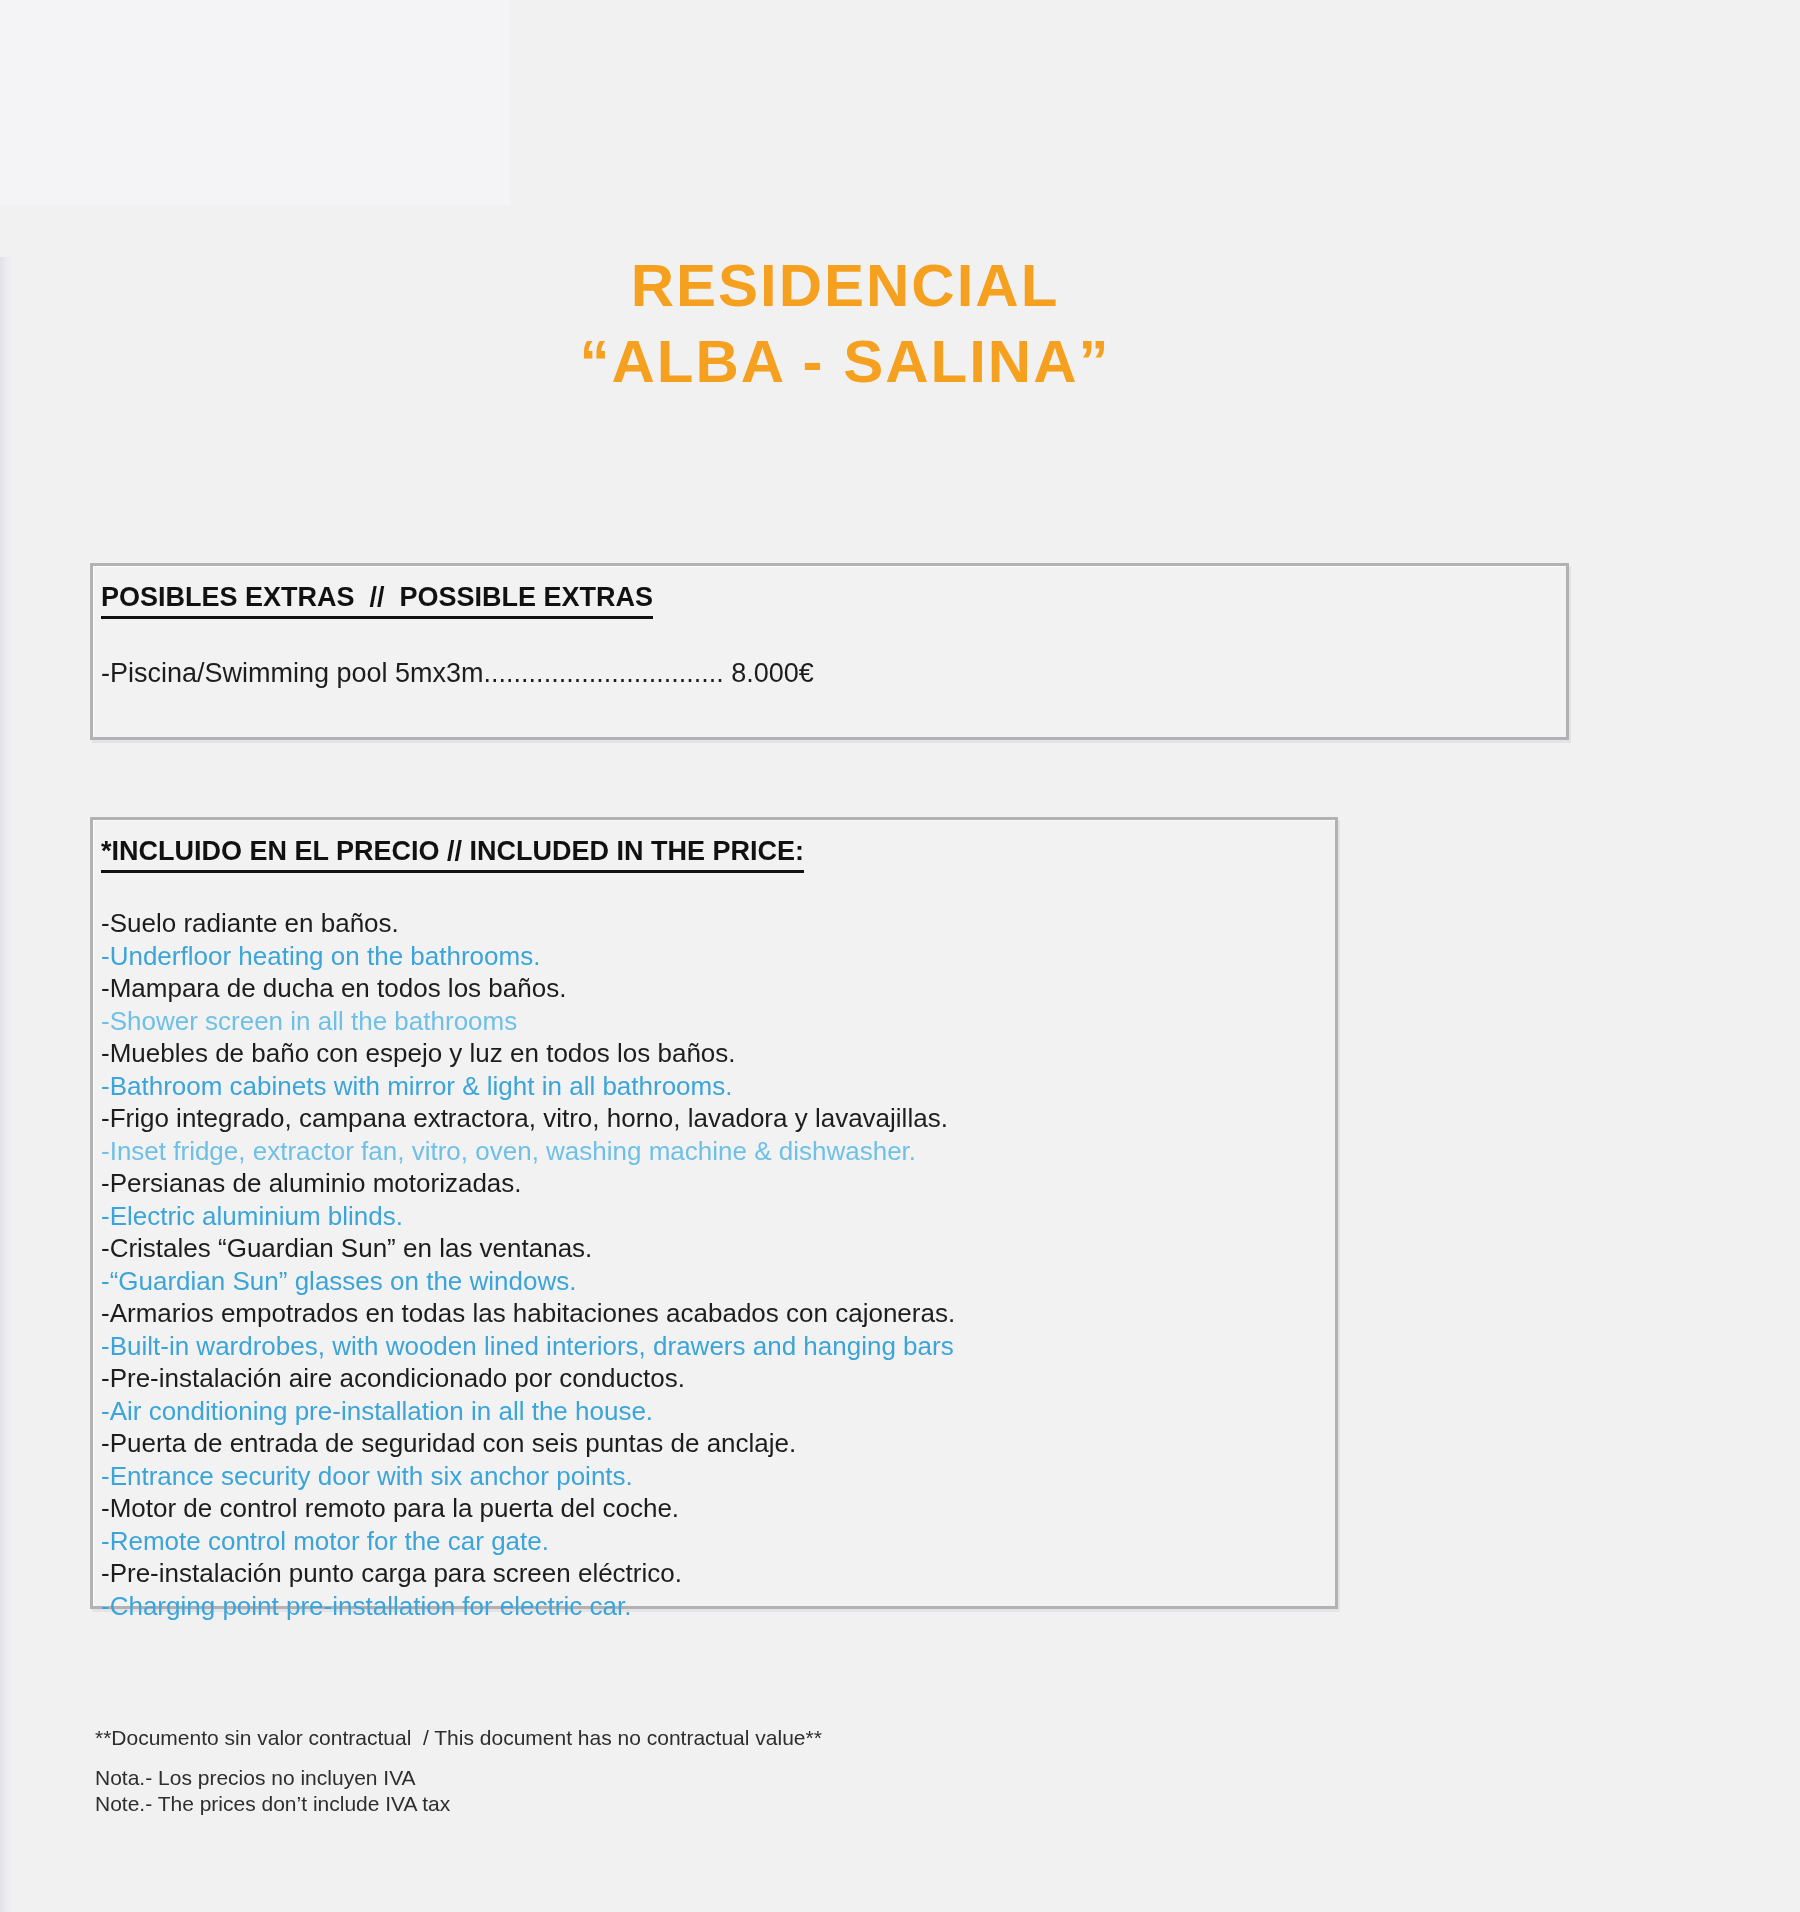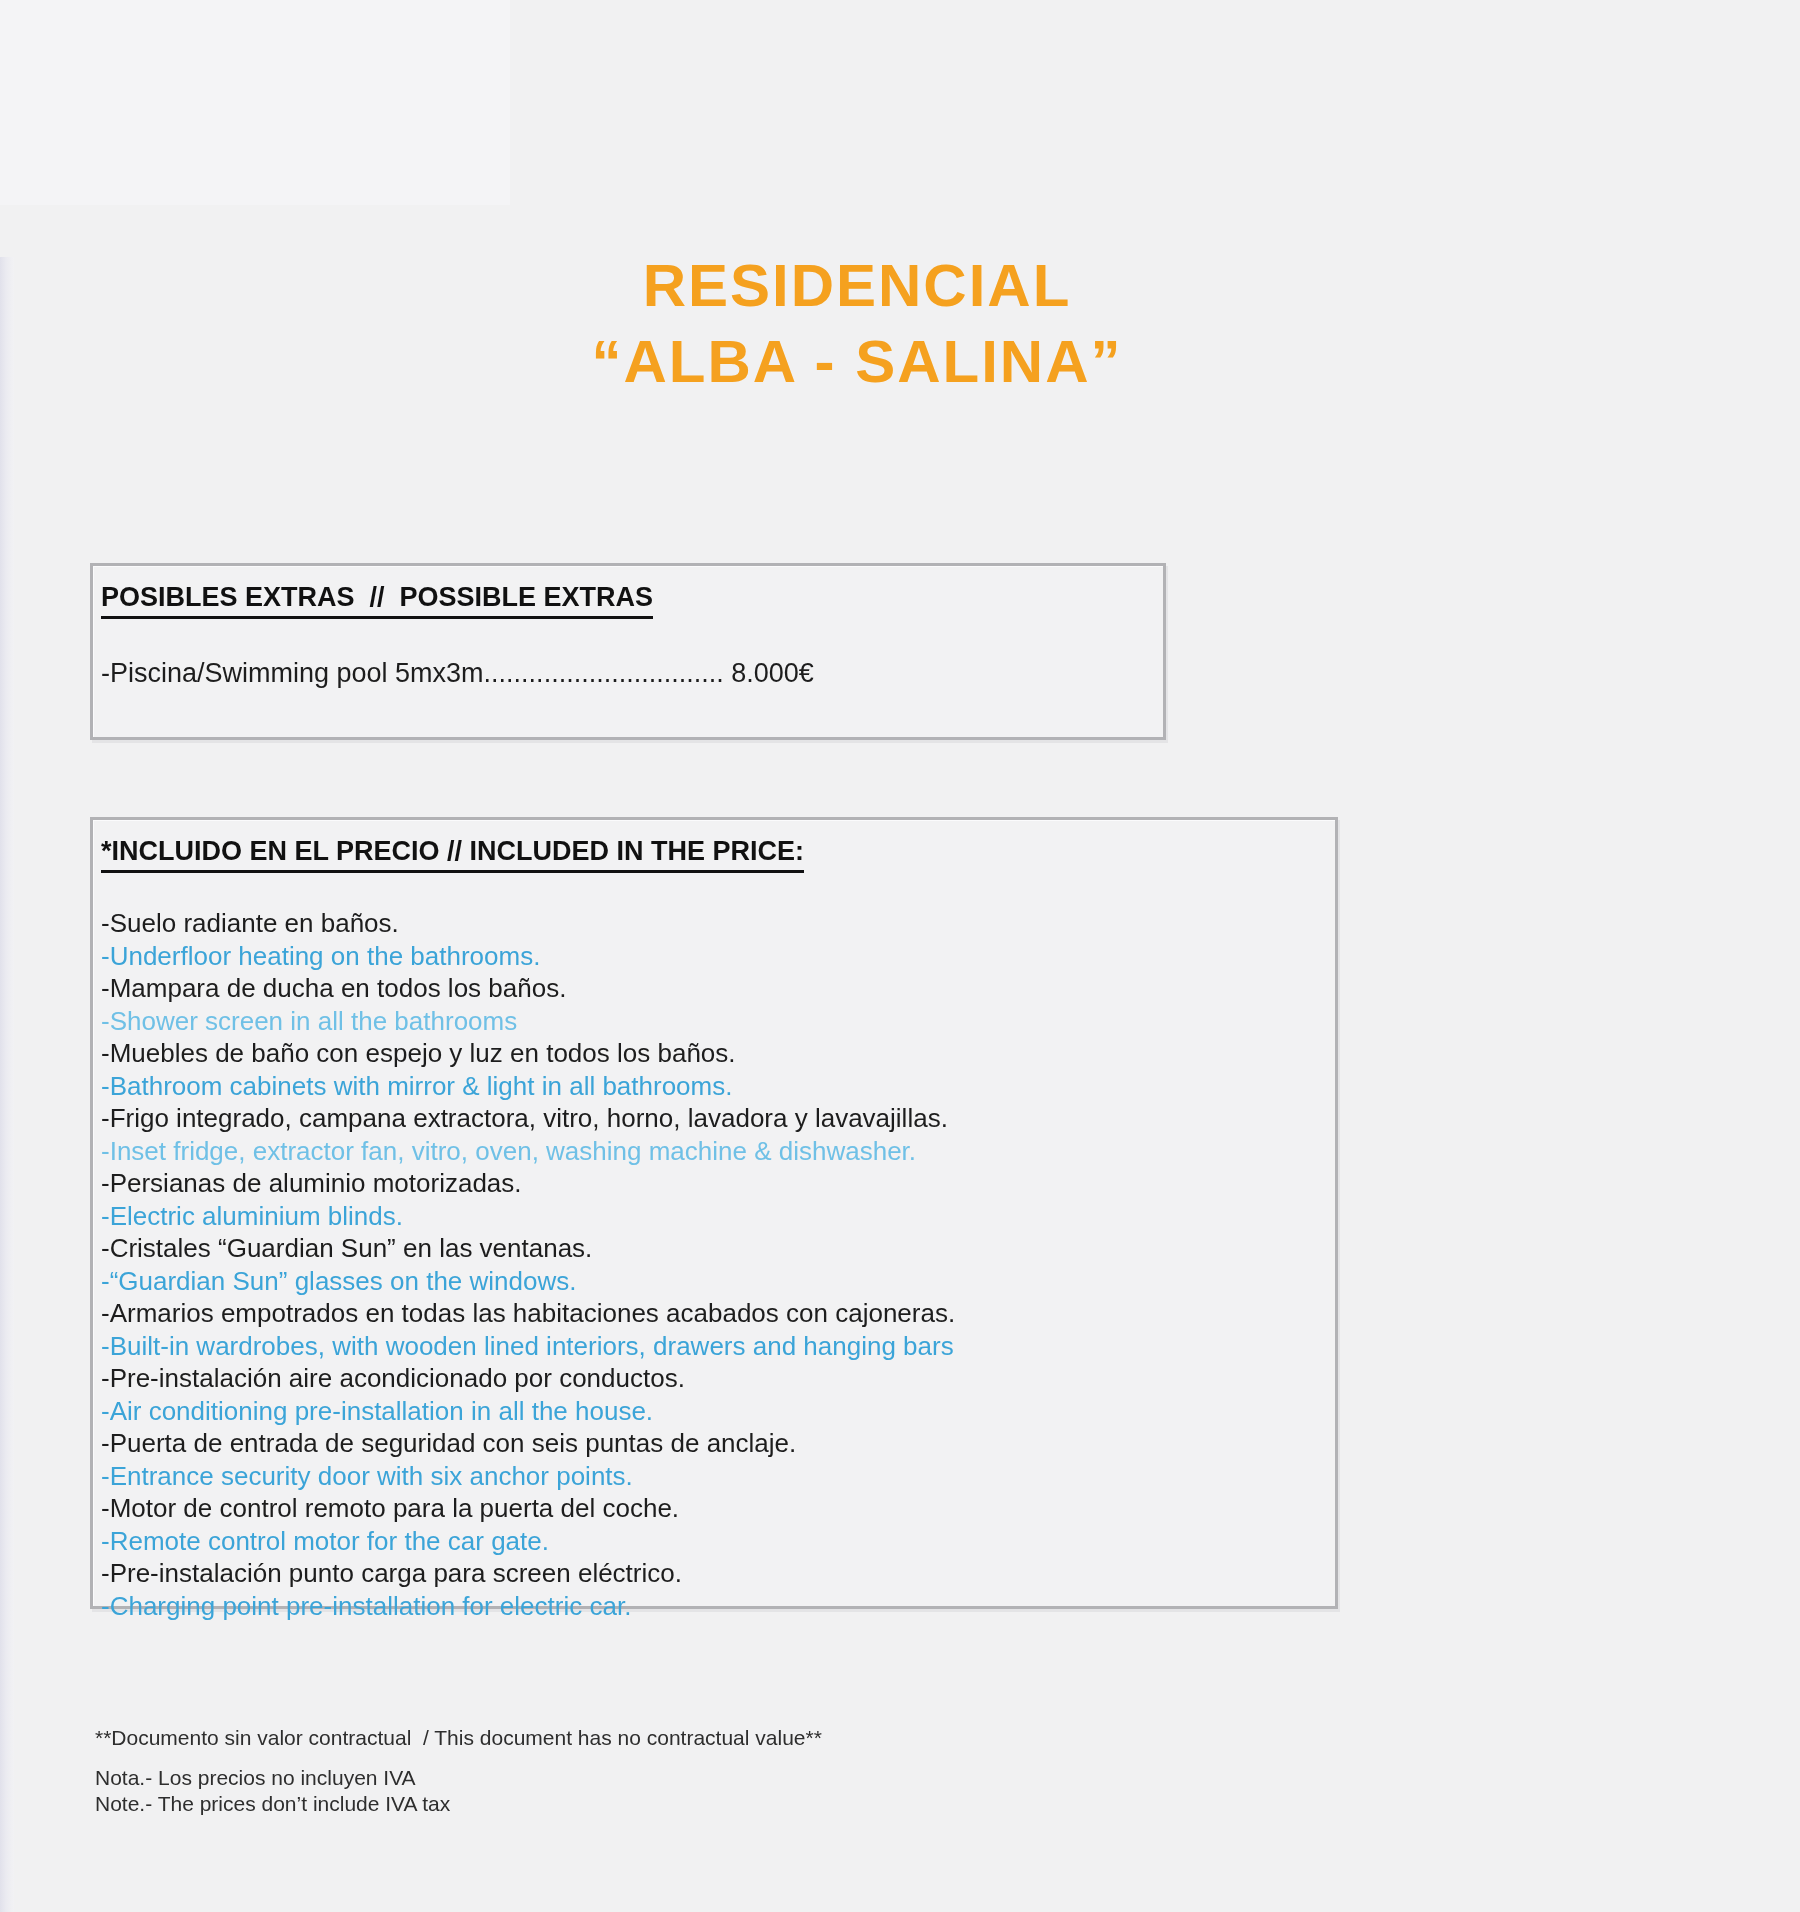--- a/index.html
+++ b/index.html
@@ -20,41 +20,41 @@
     background: linear-gradient(to right, #e1e1eb 0%, #ebebf1 45%, #f2f2f4 100%);
   }
   .corner-light {
     position: absolute;
     left: 0; top: 0;
     width: 510px; height: 205px;
     background: #f4f4f6;
   }
   .title-wrap {
     position: absolute;
-    left: 12px; top: 248px;
+    left: 0; top: 248px;
     width: 1690px;
     text-align: center;
     color: #f5a11f;
     font-weight: bold;
     font-size: 60px;
     line-height: 76px;
     letter-spacing: 2px;
   }
   .title-wrap span { display: block; }
   .box {
     position: absolute;
     box-sizing: border-box;
     border: 3px solid #b2b2b5;
     background: #f2f2f3;
     box-shadow: 2px 3px 0 rgba(120,120,125,0.10), inset 1px 1px 0 #fbfbfc;
     padding: 16px 10px 0 8px;
   }
   .box-extras {
     left: 90px; top: 563px;
-    width: 1076px; height: 177px;
+    width: 1479px; height: 177px;
   }
   .box-included {
     left: 90px; top: 817px;
     width: 1248px; height: 792px;
   }
   .box h2 {
     margin: 0;
     font-size: 27px;
     font-weight: bold;
     color: #111;

